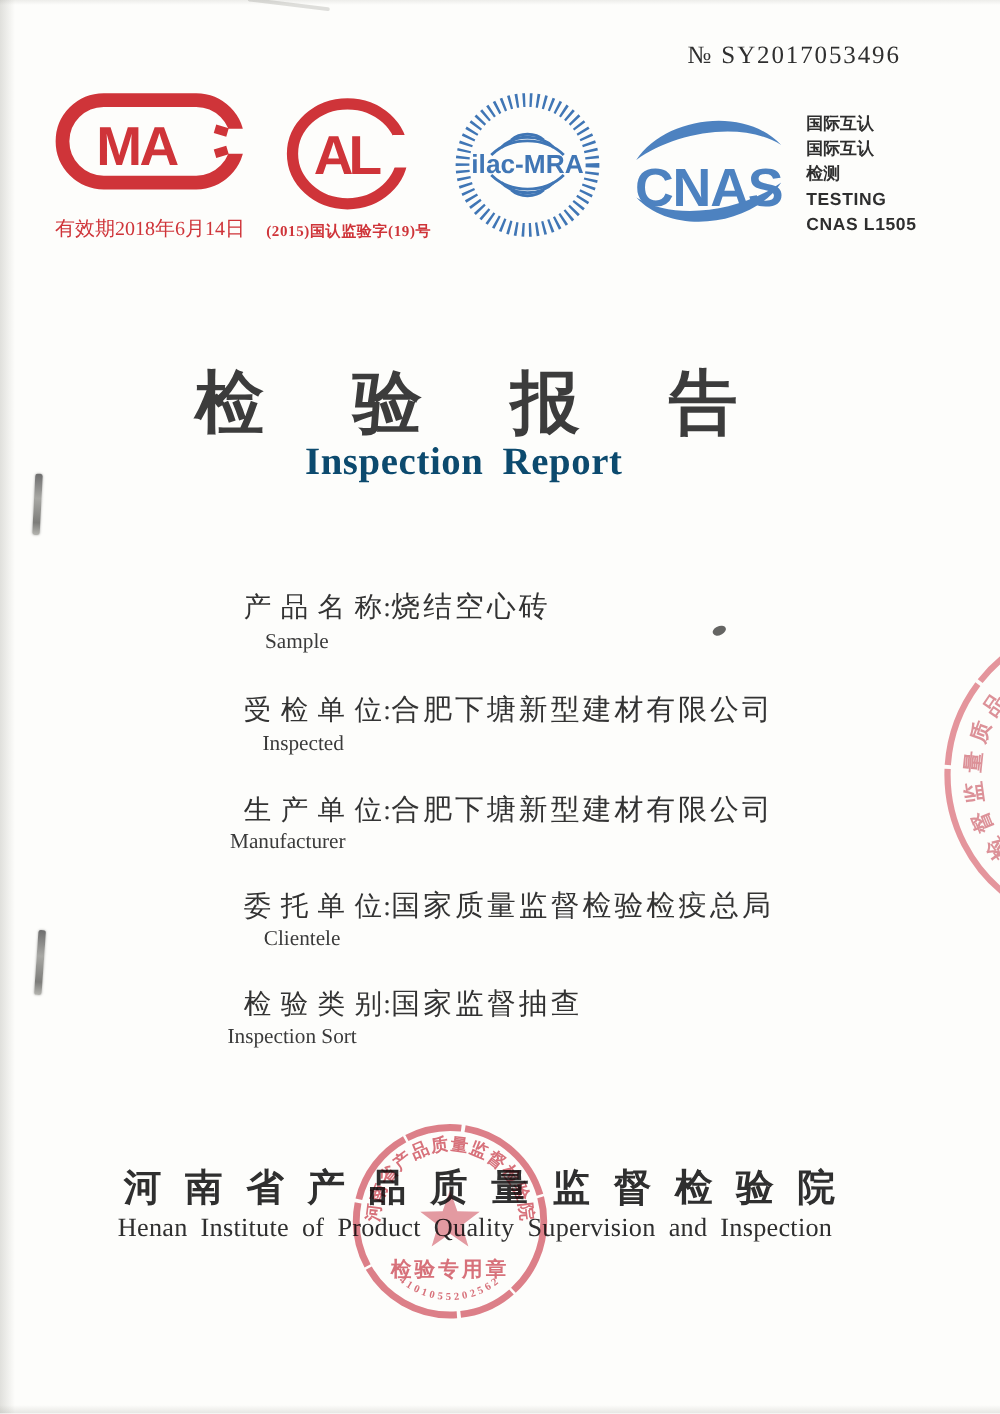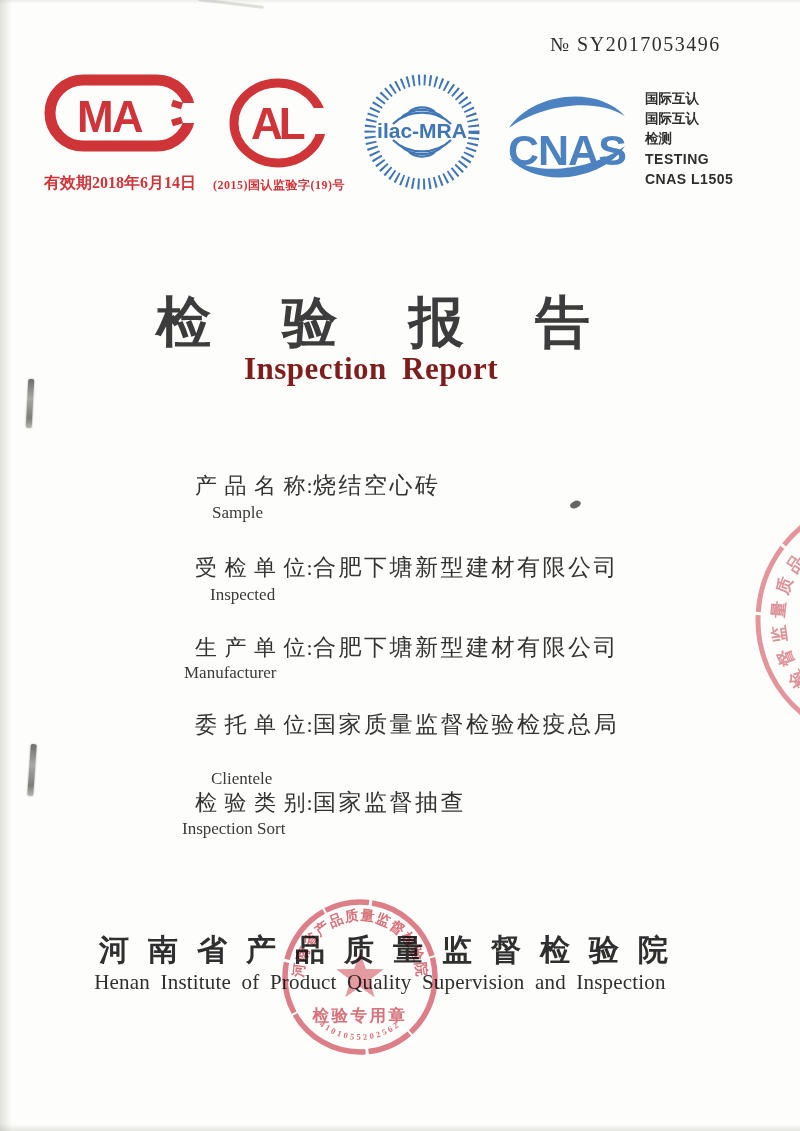--- a/index.html
+++ b/index.html
@@ -27,45 +27,45 @@
 
   .serial{position:absolute;left:550px;top:33px;font-size:20px;letter-spacing:1.5px;color:#2f2f2f;}
 
   
   .logo{position:absolute;}
   .cma-logo{left:44px;top:74px;}
   .cma-number{position:absolute;left:42px;top:149px;width:168px;
     font-family:"Liberation Sans",sans-serif;font-weight:bold;font-size:21px;
     letter-spacing:2px;color:#cf3439;}
   .cma-validity{position:absolute;left:44px;top:173px;width:175px;
-    font-weight:bold;font-size:16px;color:#cf3439;}
+    font-weight:normal;font-size:16px;color:#cf3439;}
   .cal-logo{left:228px;top:78px;}
   .cal-caption{position:absolute;left:213px;top:177px;width:150px;
     font-weight:bold;font-size:12px;color:#cf3439;letter-spacing:.5px;}
   .ilac-logo{left:362px;top:72px;}
   .cnas-logo{left:503px;top:84px;}
   .cnas-text{position:absolute;left:645px;top:89px;font-size:13.5px;line-height:20px;
     color:#2e2e2e;font-weight:bold;}
   .cnas-text .lat{font-family:"Liberation Sans",sans-serif;font-size:14px;letter-spacing:.5px;}
 
   
   .title-zh{position:absolute;left:156px;top:286px;width:434px;display:flex;
     justify-content:space-between;font-size:55px;font-weight:bold;color:#3c3c3c;}
   .title-en{position:absolute;left:0;top:351px;width:742px;text-align:center;
-    font-size:31px;font-weight:bold;color:#7f1d1d;letter-spacing:.5px;word-spacing:7px;}
+    font-size:31px;font-weight:bold;color:#0c4a6e;letter-spacing:.5px;word-spacing:7px;}
 
   
   .frow{position:absolute;left:195px;white-space:nowrap;color:#333;}
   .flabel{display:inline-block;width:114px;font-size:22px;letter-spacing:1px;}
   .fvalue{font-size:23px;letter-spacing:2.5px;margin-top:40px;}
   .fsub{position:absolute;font-size:17px;color:#3a3a3a;}
   .r1{top:470px;} .s1{left:212px;top:503px;}
   .r2{top:552px;} .s2{left:210px;top:585px;}
   .r3{top:632px;} .s3{left:184px;top:663px;}
-  .r4{top:709px;} .s4{left:211px;top:741px;margin-top:28px;}
+  .r4{top:709px;} .s4{left:211px;top:741px;}
   .r5{top:787px;} .s5{left:182px;top:819px;}
 
   
   .footer-zh{position:absolute;left:99px;top:930px;font-size:30px;font-weight:bold;
     letter-spacing:19px;color:#2f2f2f;white-space:nowrap;}
   .footer-en{position:absolute;left:0;top:970px;width:760px;text-align:center;
     font-size:21px;color:#2f2f2f;word-spacing:5px;letter-spacing:.2px;}
 
   .seal{position:absolute;mix-blend-mode:multiply;}
   .seal-bottom{left:278px;top:892px;opacity:.9;}

